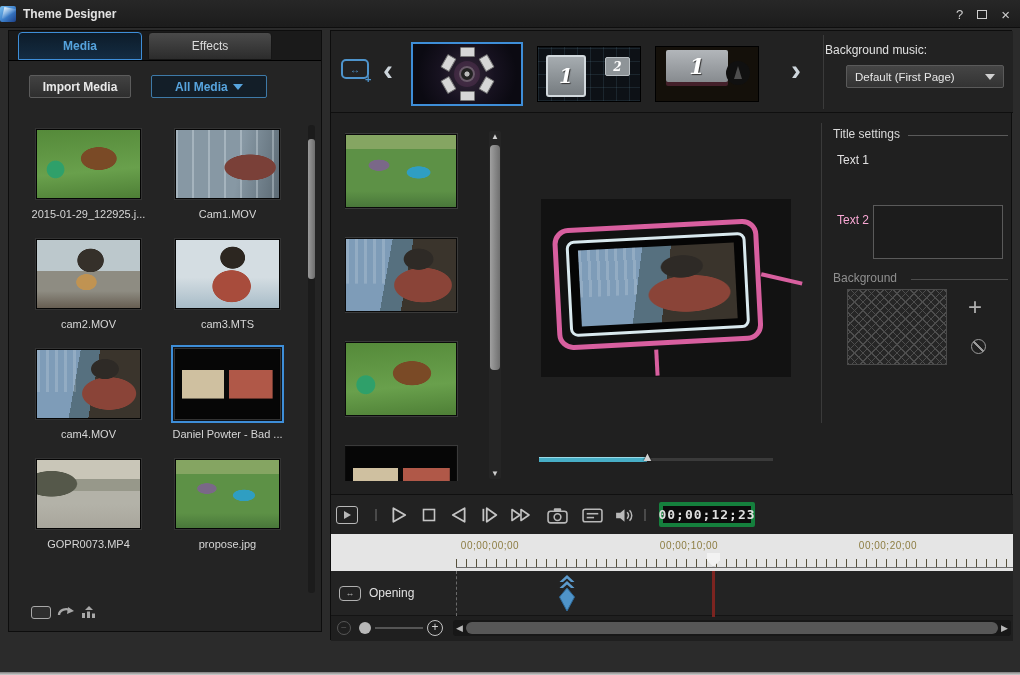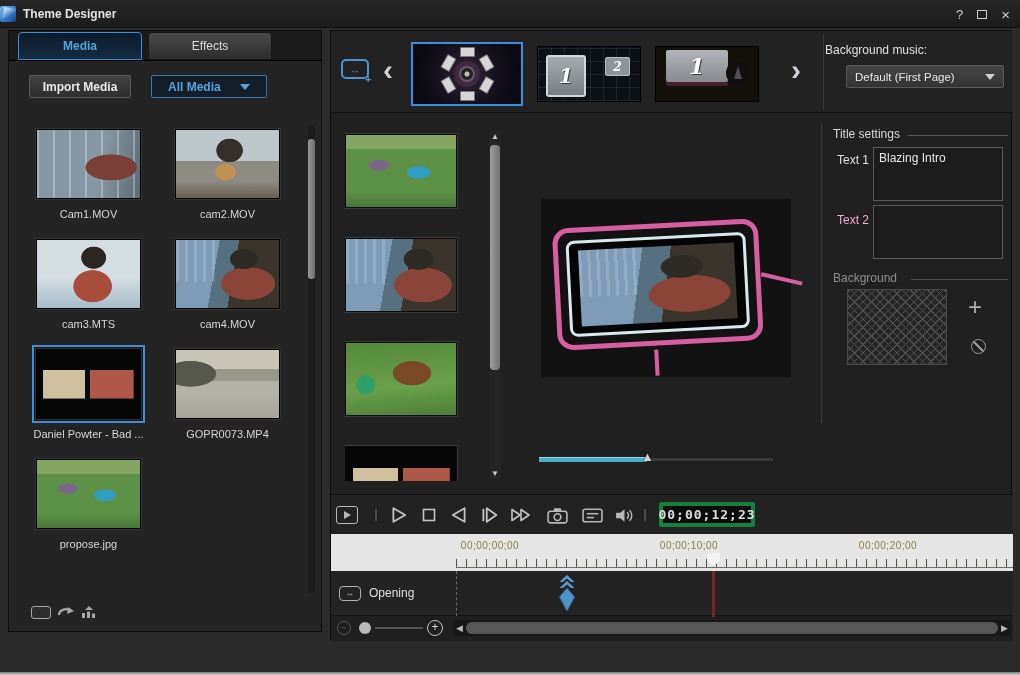--- a/index.html
+++ b/index.html
@@ -28,21 +28,21 @@
   .tab{position:absolute;top:1px;height:28px;width:124px;line-height:27px;text-align:center;font-size:12px;
     border-radius:4px 4px 0 0;cursor:default;}
   .tab.active{left:9px;background:linear-gradient(#0d1c2a,#142c42);border:1px solid #3e8ed8;color:#55a3dd;font-weight:bold;}
   .tab:not(.active){left:139px;background:linear-gradient(#4a4a4a,#2c2c2c);border:1px solid #161616;color:#dcdcdc;}
   .lp-toolbar{position:absolute;left:0;top:30px;width:100%;height:46px;}
   .import-btn{position:absolute;left:20px;top:14px;width:102px;height:23px;background:linear-gradient(#424242,#2e2e2e);
     border:1px solid #5c5c5c;border-radius:2px;color:#e9e9e9;font-size:12px;font-weight:bold;
     display:flex;align-items:center;justify-content:center;cursor:default;}
   .filter-dd{position:absolute;left:142px;top:14px;width:116px;height:23px;background:#131e28;
     border:1px solid #3e7aa8;border-radius:2px;color:#57a4de;font-size:12px;font-weight:bold;
-    display:flex;align-items:center;padding:0 16px;cursor:default;}
+    display:flex;align-items:center;padding:0 23px;cursor:default;}
   .filter-dd .caret{margin-left:auto;width:0;height:0;border-left:5px solid transparent;border-right:5px solid transparent;border-top:6px solid #57a4de;}
   .media-grid{position:absolute;left:10px;top:94px;width:278px;display:grid;grid-template-columns:1fr 1fr;row-gap:15px;justify-items:center;}
   .media-item{width:132px;display:flex;flex-direction:column;align-items:center;}
   .thumb-wrap{padding:3px;border:1px solid transparent;}
   .thumb-wrap.selected{border:2px solid #3e8ed8;padding:2px;background:#10141a;}
   .thumb{width:105px;height:70px;border:1px solid #050505;box-shadow:0 0 0 1px #333;}
   .caption{margin-top:5px;font-size:11px;color:#d6d6d6;max-width:130px;white-space:nowrap;overflow:hidden;}
   .media-scrollbar{position:absolute;right:6px;top:94px;width:7px;height:468px;background:#1b1b1b;border-radius:3px;}
   .media-scrollbar .sb-thumb{position:absolute;left:0;top:14px;width:7px;height:140px;border-radius:3px;background:linear-gradient(90deg,#9a9a9a,#6e6e6e);}
   .lp-footer{position:absolute;left:22px;bottom:12px;display:flex;align-items:flex-end;gap:6px;}
@@ -221,20 +221,26 @@
     <div class="lp-toolbar">
       <div class="import-btn">Import Media</div>
       <div class="filter-dd">
         <span>All Media</span>
         <span class="caret"></span>
       </div>
     </div>
     <div class="media-grid">
         <div class="media-item">
           <div class="thumb-wrap">
+            <div class="thumb scene-horse-park"></div>
+          </div>
+          <div class="caption">2015-01-29_122925.j...</div>
+        </div>
+        <div class="media-item">
+          <div class="thumb-wrap">
             <div class="thumb scene-guitar-window"></div>
           </div>
           <div class="caption">Cam1.MOV</div>
         </div>
         <div class="media-item">
           <div class="thumb-wrap">
             <div class="thumb scene-guitar-room"></div>
           </div>
           <div class="caption">cam2.MOV</div>
         </div>
@@ -352,21 +358,20 @@
     <div class="seek">
       <div class="seek-track"></div>
       <div class="seek-filled" style="width: 108px;"></div>
       <span class="seek-thumb" style="left: 102px;">▲</span>
     </div>
 
     <div class="rp-divider"></div>
     <div class="ts-header">Title settings</div>
     <div class="ts-line"></div>
     <div class="t1-label">Text 1</div>
-    <textarea class="ts-area t1-area abs" style="">Blazing Intro</textarea>
     <div class="t2-label">Text 2</div>
     <textarea class="ts-area t2-area abs" style=""></textarea>
     <div class="bg-header">Background</div>
     <div class="bg-line"></div>
     <div class="bg-swatch"></div>
     <div class="bg-plus">+</div>
     <div class="no-btn"></div>
 
     <div class="transport">
       <div class="tbtn" style="left:4px">

